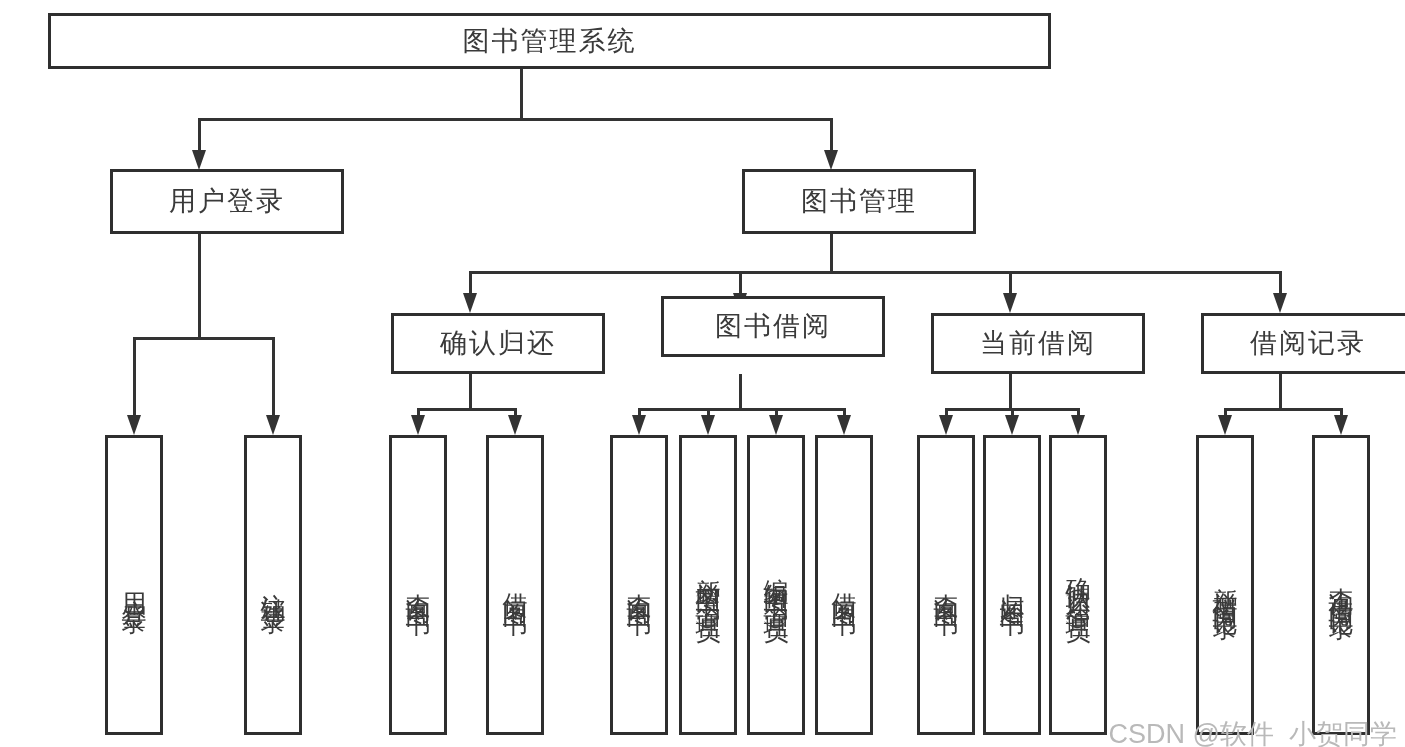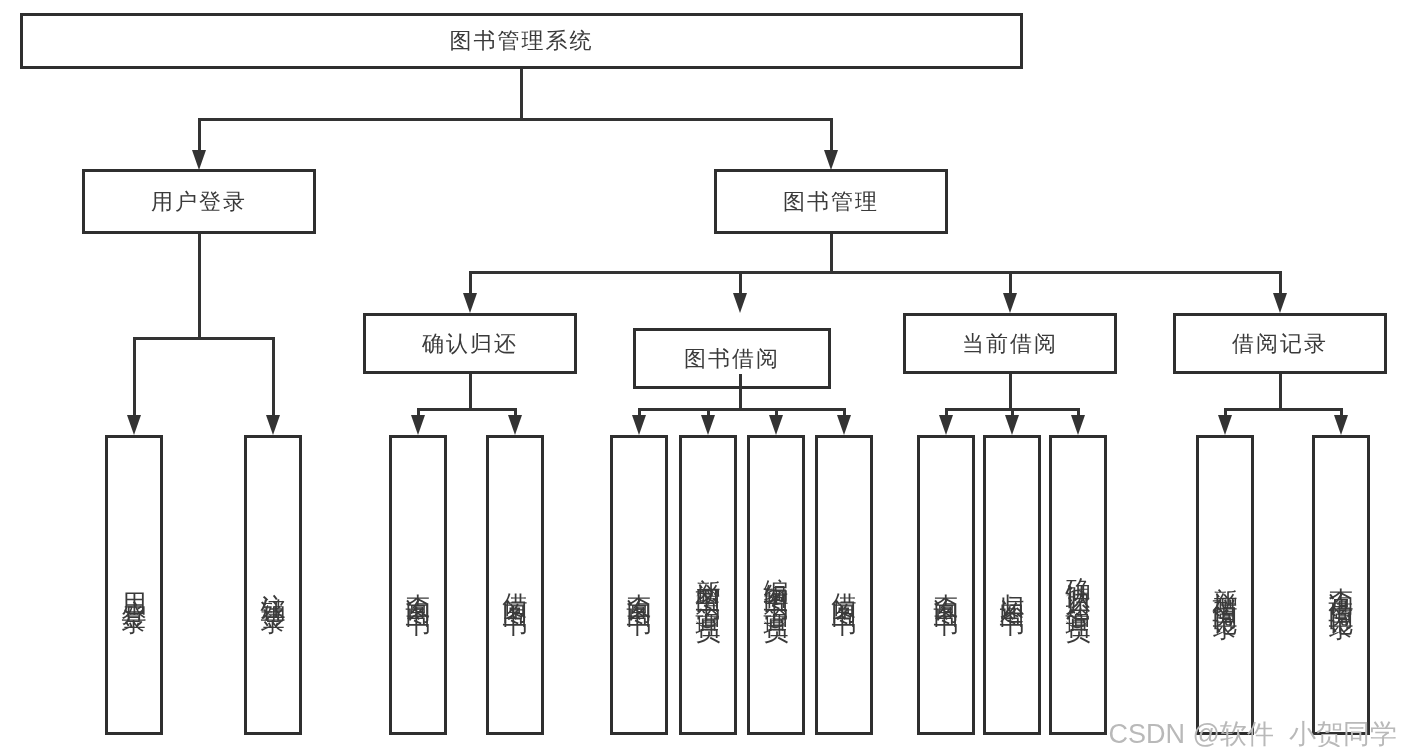--- a/index.html
+++ b/index.html
@@ -17,23 +17,24 @@
     font-family:"Liberation Sans","DejaVu Sans",sans-serif;
     color:var(--text);
     overflow:hidden;
   }
   .node{
     position:absolute;
     box-sizing:border-box;
     border:3px solid var(--box-border);
     background:var(--background);
     display:flex;align-items:center;justify-content:center;
-    font-size:22px;
+    font-size:27px;
     letter-spacing:2px;
     line-height:1;
+    margin-left:28px;
   }
   .leaf{
     position:absolute;
     box-sizing:border-box;
     border:3px solid var(--box-border);
     background:var(--background);
     width:58px;height:300px;top:435px;
     display:flex;align-items:center;justify-content:center;
   }
   .leaf span{
@@ -104,21 +105,21 @@
     <div class="arrow" style="left:733px;top:293px;"></div>
     <div class="vline" style="left:1009px;top:271px;height:24px;"></div>
     <div class="arrow" style="left:1003px;top:293px;"></div>
     <div class="vline" style="left:1279px;top:271px;height:24px;"></div>
     <div class="arrow" style="left:1273px;top:293px;"></div>
   </div>
 
   <div class="node" style="left:363px;top:313px;width:214px;height:61px;">
     <span>确认归还</span>
   </div>
-  <div class="node" style="left:633px;top:328px;width:198px;height:61px;">
+  <div class="node" style="left:633px;top:296px;width:224px;height:61px;">
     <span>图书借阅</span>
   </div>
   <div class="node" style="left:903px;top:313px;width:214px;height:61px;">
     <span>当前借阅</span>
   </div>
   <div class="node" style="left:1173px;top:313px;width:214px;height:61px;">
     <span>借阅记录</span>
   </div>
 
   <div>

